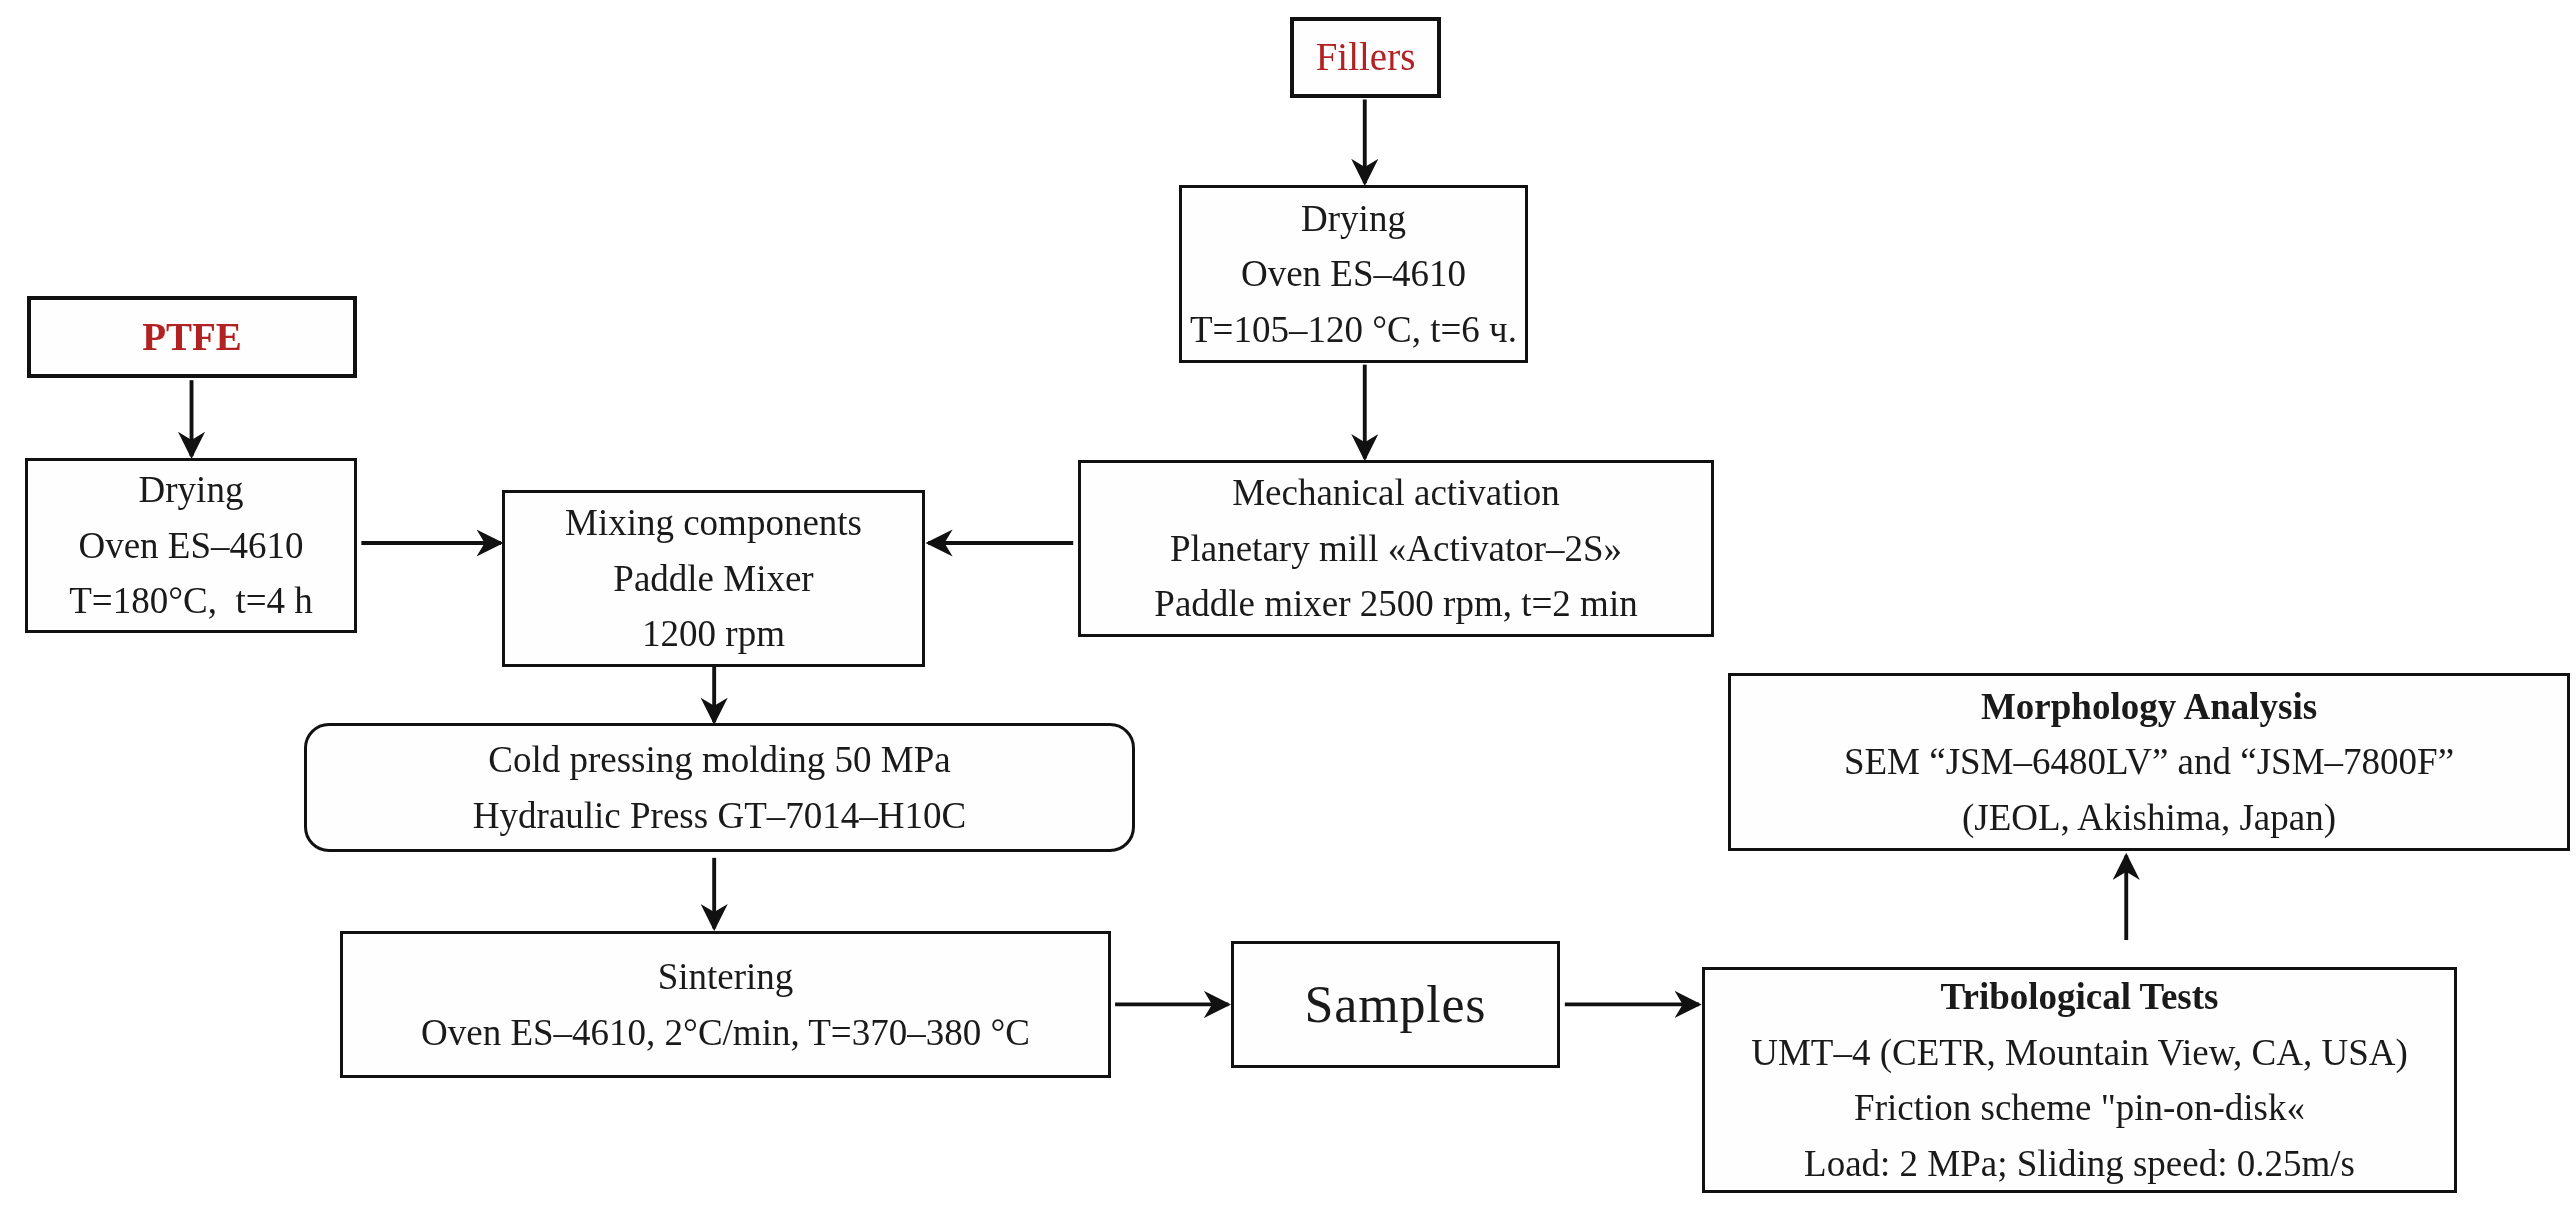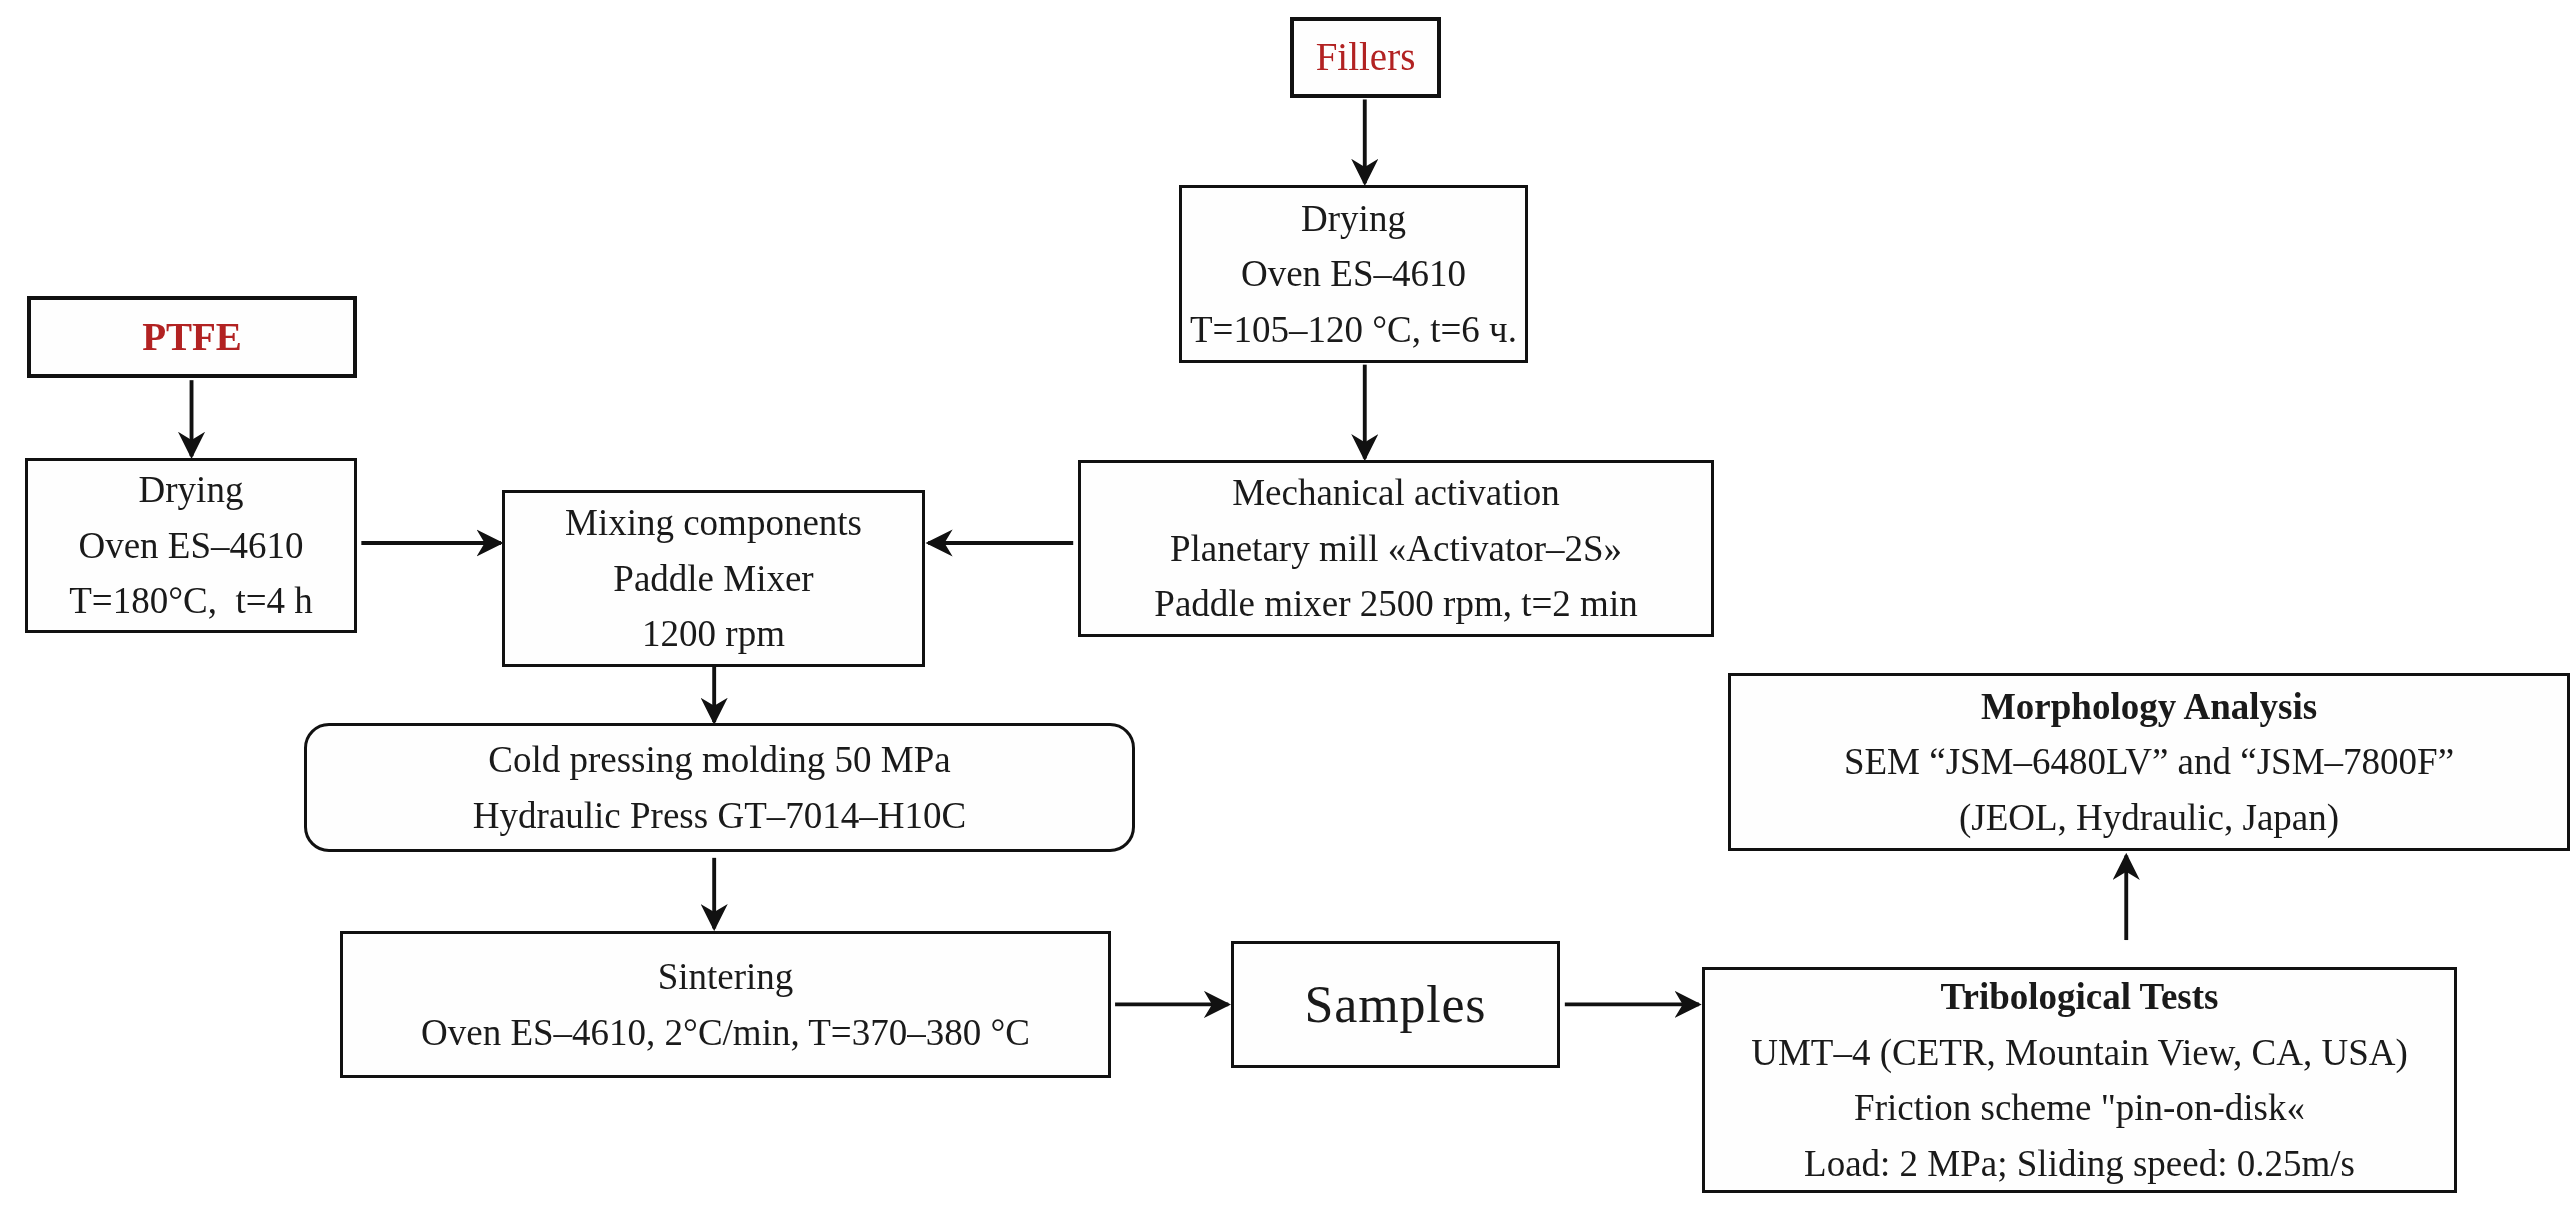--- a/index.html
+++ b/index.html
@@ -125,21 +125,21 @@
     <div class="line">Oven ES–4610, 2°C/min, T=370–380 °C</div>
   </div>
 
   <div class="node" style="left:1231px; top:941px; width:329px; height:127px;">
     <div class="line samples-label">Samples</div>
   </div>
 
   <div class="node" style="left:1704px; top:673px; width:842px; height:178px;margin-left:24px;">
     <div class="line title">Morphology Analysis</div>
     <div class="line">SEM “JSM–6480LV” and “JSM–7800F”</div>
-    <div class="line">(JEOL, Hydraulic, Japan)</div>
+    <div class="line">(JEOL, Akishima, Japan)</div>
   </div>
 
   <div class="node" style="left:1702px; top:944px; width:755px; height:226px;margin-top:23px;">
     <div class="line title">Tribological Tests</div>
     <div class="line">UMT–4 (CETR, Mountain View, CA, USA)</div>
     <div class="line">Friction scheme "pin-on-disk«</div>
     <div class="line">Load: 2 MPa; Sliding speed: 0.25m/s</div>
   </div>
 
 </div>

